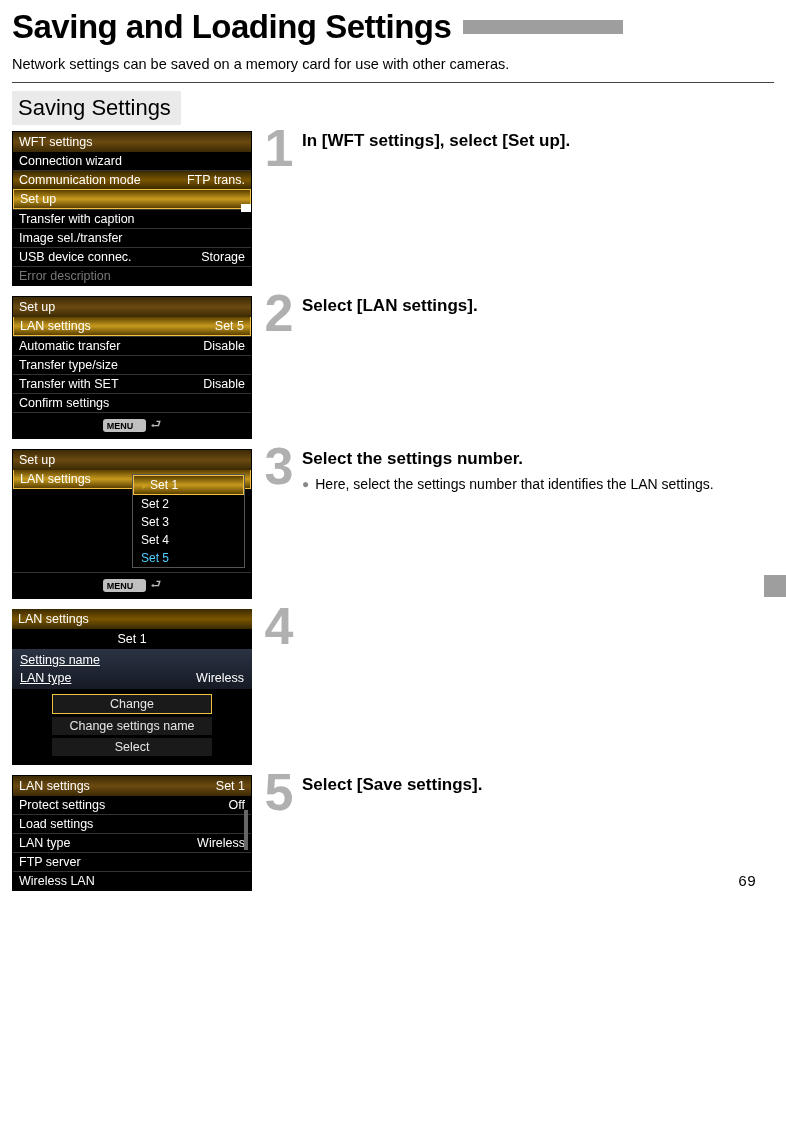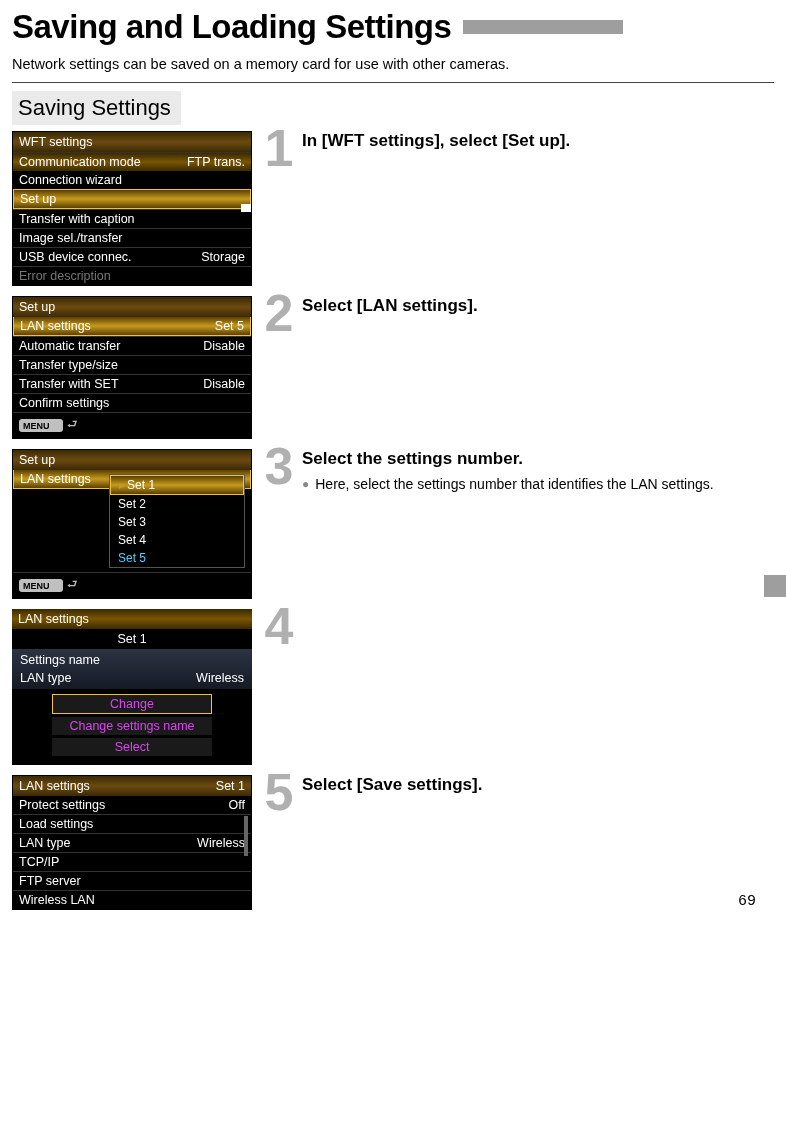--- a/index.html
+++ b/index.html
@@ -90,21 +90,21 @@
     border: 1px solid #f0c040;
     color: #fff;
   }
   .row-dim { color: #777; }
   .row-gold-band {
     background: linear-gradient(to bottom, #3a2a00, #7a5500 50%, #3a2a00);
     color: #fff;
   }
   .screen-footer {
     display: flex;
-    justify-content: flex-start;
+    justify-content: center;
     padding: 2px 6px;
     border-top: 1px solid #333;
   }
   .menu-badge {
     background: #c0c0c0;
     color: #000;
     font-size: 9px;
     font-weight: bold;
     border-radius: 3px;
     padding: 0 4px;
@@ -171,21 +171,21 @@
     top: 575px;
     width: 22px;
     height: 22px;
     background: #9e9e9e;
   }
   
   .popup {
     position: absolute;
     right: 6px;
     top: 24px;
-    width: 136px;
+    width: 113px;
     background: #000;
     border: 1px solid #555;
   }
   .popup-row {
     padding: 2px 8px;
     font-size: 12px;
     color: #fff;
   }
   .popup-row.sel {
     background: linear-gradient(to bottom, #5a4000, #c79a1e 50%, #5a4000);
@@ -213,32 +213,32 @@
     padding: 3px 0;
   }
   .dlg-body {
     background: linear-gradient(to bottom, #2b3344, #151a24);
     padding: 2px 0 2px 0;
   }
   .dlg-line {
     display: flex;
     padding: 2px 8px;
   }
-  .dlg-line .lbl { flex:1; }
+  .dlg-line .lbl { flex:1;text-decoration:underline; }
   .dlg-buttons {
     padding: 2px 0 6px 0;
   }
   .dlg-btn {
     display: block;
     margin: 3px auto;
     width: 160px;
     text-align: center;
     padding: 2px 0;
     background: #1a1a1a;
-    color: #d946ef;
+    color: #e5e5e5;
     font-size: 12.5px;
   }
   .dlg-btn.sel {
     border: 1px solid #f0c040;
     background: #1a1a1a;
   }
   .scrollhint {
     position:absolute;
     right:3px;
     top:30%;
@@ -269,27 +269,27 @@
 
   <hr class="divider">
 
   <div class="section-header">Saving Settings</div>
 
   
   <div class="step">
     <div class="screenshot">
       <div class="screen" style="position:relative">
         <div class="screen-header">WFT settings</div>
+        <div class="screen-row no-border">
+            <span class="lbl">Connection wizard</span>
+            <span class="val"></span>
+          </div>
         <div class="screen-row row-gold-band">
             <span class="lbl">Communication mode</span>
             <span class="val">FTP trans.</span>
-          </div>
-        <div class="screen-row no-border">
-            <span class="lbl">Connection wizard</span>
-            <span class="val"></span>
           </div>
         <div class="screen-row row-highlight">
             <span class="lbl">Set up</span>
             <span class="val"></span>
           </div>
         <div class="screen-row">
             <span class="lbl">Transfer with caption</span>
             <span class="val"></span>
           </div>
         <div class="screen-row">
@@ -425,24 +425,20 @@
           </div>
         <div class="screen-row">
             <span class="lbl">Load settings</span>
             <span class="val"></span>
           </div>
         <div class="screen-row">
             <span class="lbl">LAN type</span>
             <span class="val">Wireless</span>
           </div>
         <div class="screen-row">
-            <span class="lbl">TCP/IP</span>
-            <span class="val"></span>
-          </div>
-        <div class="screen-row">
             <span class="lbl">FTP server</span>
             <span class="val"></span>
           </div>
         <div class="screen-row">
             <span class="lbl">Wireless LAN</span>
             <span class="val"></span>
           </div>
         <div class="scrollhint"></div>
       </div>
     </div>

